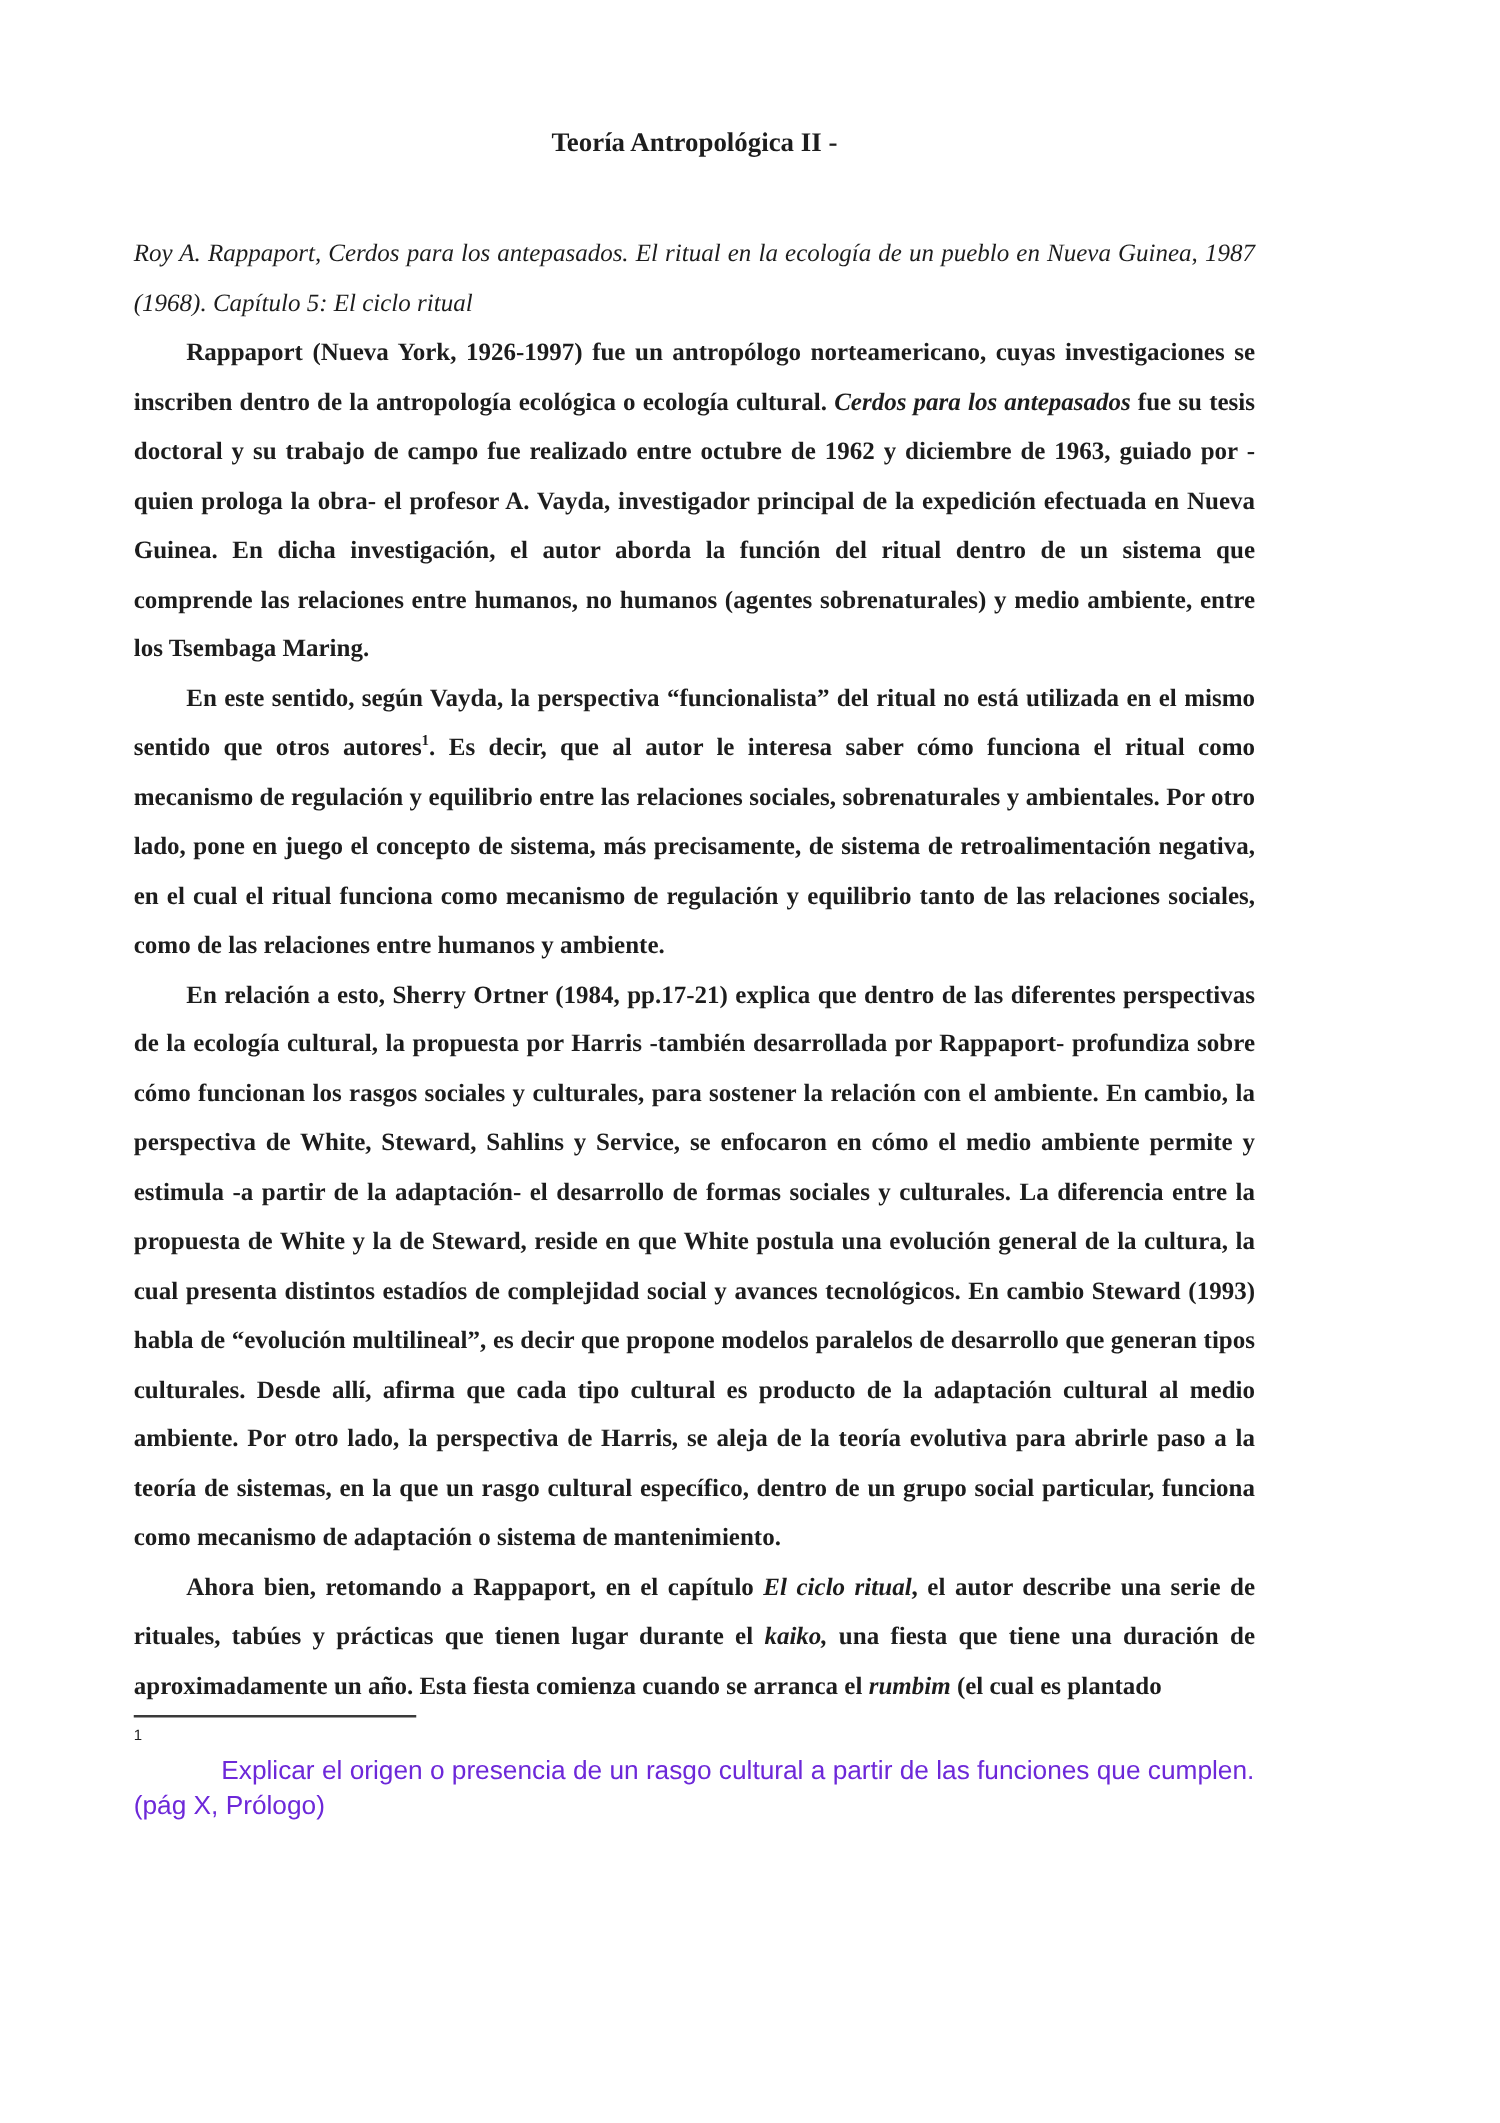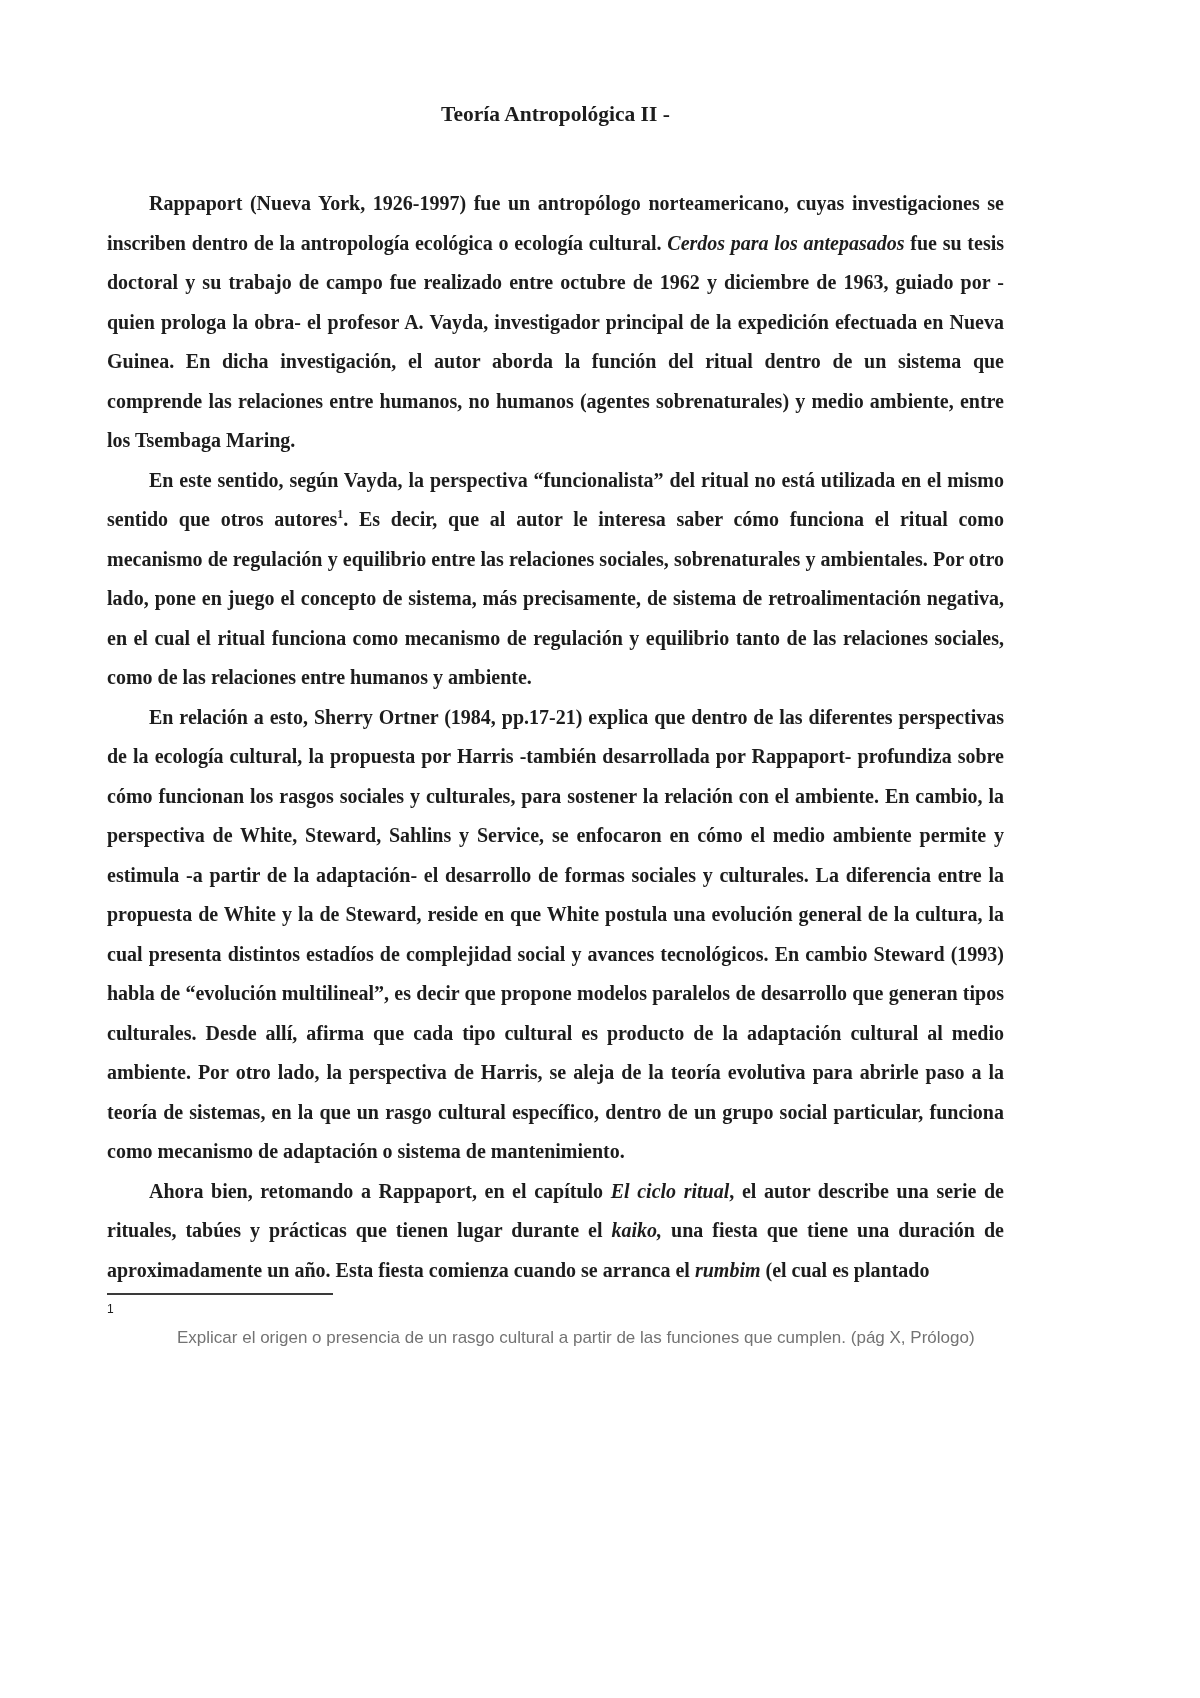--- a/index.html
+++ b/index.html
@@ -52,35 +52,36 @@
     border-top: 2px solid #3a3a3a;
   }
   .footnote-number {
     font-family: "Liberation Sans", "DejaVu Sans", sans-serif;
     font-size: 12px;
     line-height: 14px;
     margin-top: 7px;
   }
   .footnote-text {
     font-family: "Liberation Sans", "DejaVu Sans", sans-serif;
-    font-size: 17px;
+    font-size: 21px;
     line-height: 28px;
     margin: 8px 0 0 0;
     text-indent: 70px;
     text-align: left;
-    color: #737373;
+    color: #6d28d9;
   }
 </style>
 </head>
 <body>
 
 <div class="page">
 
   <h1 class="doc-title">Teoría Antropológica II -</h1>
 
+  <p class="body-p"><span class="italic">Roy A. Rappaport, Cerdos para los antepasados. El ritual en la ecología de un pueblo en Nueva Guinea, 1987 (1968). Capítulo 5: El ciclo ritual</span></p>
 
   <p class="body-p indent"><span>Rappaport (Nueva York, 1926-1997) fue un antropólogo norteamericano, cuyas investigaciones se inscriben dentro de la antropología ecológica o ecología cultural. </span><span class="italic">Cerdos para los antepasados</span><span> fue su tesis doctoral y su trabajo de campo fue realizado entre octubre de 1962 y diciembre de 1963, guiado por -quien prologa la obra- el profesor A. Vayda, investigador principal de la expedición efectuada en Nueva Guinea. En dicha investigación, el autor aborda la función del ritual dentro de un sistema que comprende las relaciones entre humanos, no humanos (agentes sobrenaturales) y medio ambiente, entre los Tsembaga Maring.</span></p>
 
   <p class="body-p indent"><span>En este sentido, según Vayda, la perspectiva “funcionalista” del ritual no está utilizada en el mismo sentido que otros autores</span><sup class="fn-ref">1</sup><span>. Es decir, que al autor le interesa saber cómo funciona el ritual como mecanismo de regulación y equilibrio entre las relaciones sociales, sobrenaturales y ambientales. Por otro lado, pone en juego el concepto de sistema, más precisamente, de sistema de retroalimentación negativa, en el cual el ritual funciona como mecanismo de regulación y equilibrio tanto de las relaciones sociales, como de las relaciones entre humanos y ambiente.</span></p>
 
   <p class="body-p indent">En relación a esto, Sherry Ortner (1984, pp.17-21) explica que dentro de las diferentes perspectivas de la ecología cultural, la propuesta por Harris -también desarrollada por Rappaport- profundiza sobre cómo funcionan los rasgos sociales y culturales, para sostener la relación con el ambiente. En cambio, la perspectiva de White, Steward, Sahlins y Service, se enfocaron en cómo el medio ambiente permite y estimula -a partir de la adaptación- el desarrollo de formas sociales y culturales. La diferencia entre la propuesta de White y la de Steward, reside en que White postula una evolución general de la cultura, la cual presenta distintos estadíos de complejidad social y avances tecnológicos. En cambio Steward (1993) habla de “evolución multilineal”, es decir que propone modelos paralelos de desarrollo que generan tipos culturales. Desde allí, afirma que cada tipo cultural es producto de la adaptación cultural al medio ambiente. Por otro lado, la perspectiva de Harris, se aleja de la teoría evolutiva para abrirle paso a la teoría de sistemas, en la que un rasgo cultural específico, dentro de un grupo social particular, funciona como mecanismo de adaptación o sistema de mantenimiento.</p>
 
   <p class="body-p indent"><span>Ahora bien, retomando a Rappaport, en el capítulo </span><span class="italic">El ciclo ritual</span><span>, el autor describe una serie de rituales, tabúes y prácticas que tienen lugar durante el </span><span class="italic">kaiko,</span><span> una fiesta que tiene una duración de aproximadamente un año. Esta fiesta comienza cuando se arranca el </span><span class="italic">rumbim</span><span> (el cual es plantado</span></p>
 
   <div class="footnote">

